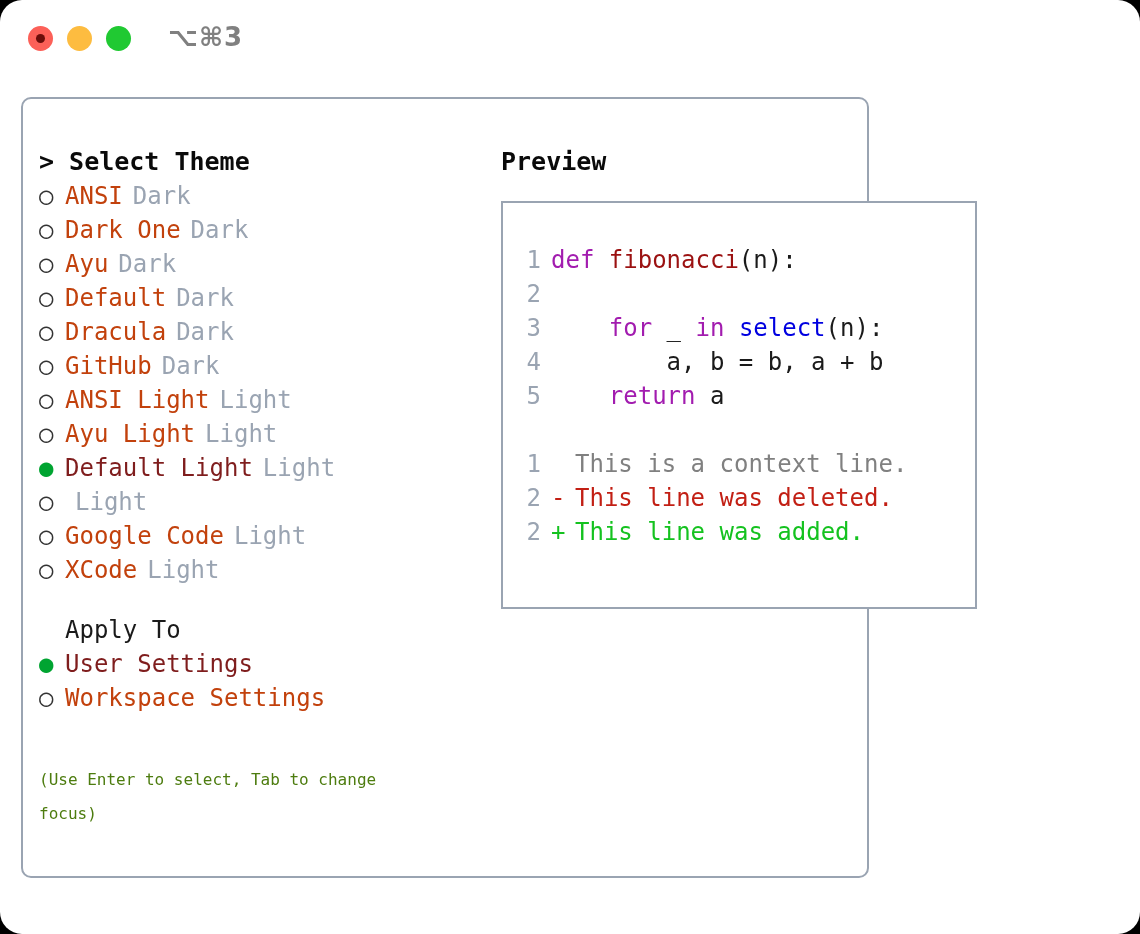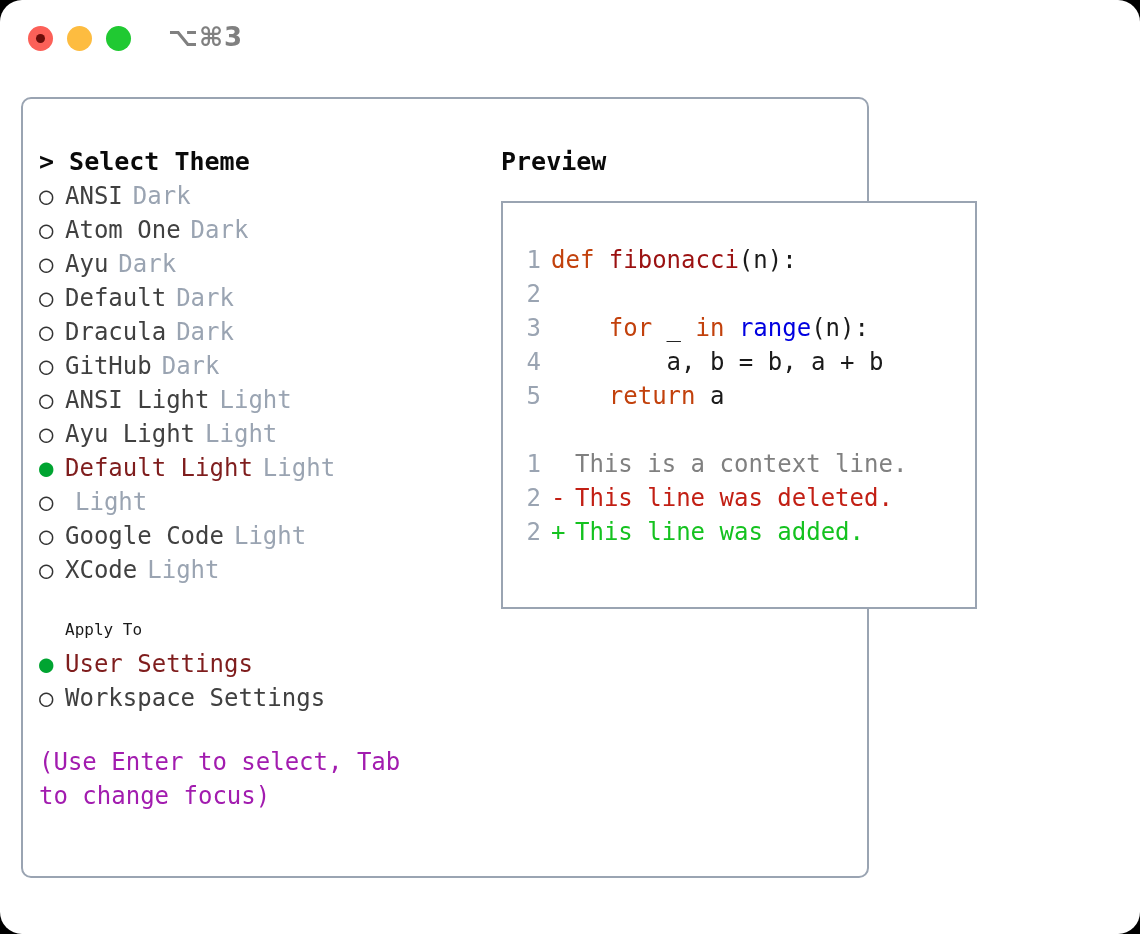--- a/index.html
+++ b/index.html
@@ -115,40 +115,40 @@
   }
   .opt-bullet {
     width: 26px;
     flex: 0 0 26px;
     font-size: 24px;
     line-height: 34px;
     color: #333333;
   }
   .opt-row.is-selected .opt-bullet { color: #00a431; }
   .opt-row.is-selected .opt-label  { color: #7f1d1d; }
-  .opt-label { color: #404040; }
+  .opt-label { color: #c2410c; }
   .opt-tag {
     color: #9aa4b2;
     margin-left: 10px;
   }
 
   #apply-section { margin-top: 26px; }
   #apply-heading {
-    font-size: 16px;
+    font-size: 24px;
     line-height: 34px;
     color: #1a1a1a;
     padding-left: 26px;
     white-space: pre;
   }
 
   #hint-text {
-    margin-top: 30px;
-    font-size: 24px;
-    line-height: 34px;
-    color: #a21caf;
+    margin-top: 48px;
+    font-size: 16px;
+    line-height: 34px;
+    color: #4d7c0f;
     width: 400px;
     white-space: pre-wrap;
   }
 
   
   #preview-column {
     position: absolute;
     left: 478px;
     top: 46px;
     width: 500px;
@@ -181,21 +181,21 @@
   .ln {
     flex: 0 0 48px;
     width: 48px;
     text-align: right;
     color: #9aa4b2;
     padding-right: 10px;
     box-sizing: border-box;
   }
   .code-text { white-space: pre; }
 
-  .tok-kw   { color: #c2410c; margin-top: 41px; }
+  .tok-kw   { color: #a21caf; margin-top: 41px; }
   .tok-fn   { color: #9b1111; }
   .tok-def  { color: #1a1a1a; }
   .tok-bi   { color: #0000e0; }
 
   .diff-gap { height: 34px; }
   .diff-mark { display: inline-block; width: 24px; }
   .diff-ctx { color: #808080; }
   .diff-del { color: #c21f14; }
   .diff-add { color: #14c21f; }
 
@@ -215,21 +215,21 @@
     <div id="shortcut-label">⌥⌘3</div>
   </div>
 
   <div id="main-panel">
 
     <div id="theme-column">
       <div id="theme-header">&gt; Select Theme</div>
 
       <ul class="opt-list" id="theme-list">
           <li class="opt-row"><span class="opt-bullet">○</span><span class="opt-label">ANSI</span><span class="opt-tag">Dark</span></li>
-          <li class="opt-row"><span class="opt-bullet">○</span><span class="opt-label">Atom One</span><span class="opt-tag">Dark</span></li>
+          <li class="opt-row"><span class="opt-bullet">○</span><span class="opt-label">Dark One</span><span class="opt-tag">Dark</span></li>
           <li class="opt-row"><span class="opt-bullet">○</span><span class="opt-label">Ayu</span><span class="opt-tag">Dark</span></li>
           <li class="opt-row"><span class="opt-bullet">○</span><span class="opt-label">Default</span><span class="opt-tag">Dark</span></li>
           <li class="opt-row"><span class="opt-bullet">○</span><span class="opt-label">Dracula</span><span class="opt-tag">Dark</span></li>
           <li class="opt-row"><span class="opt-bullet">○</span><span class="opt-label">GitHub</span><span class="opt-tag">Dark</span></li>
           <li class="opt-row"><span class="opt-bullet">○</span><span class="opt-label">ANSI Light</span><span class="opt-tag">Light</span></li>
           <li class="opt-row"><span class="opt-bullet">○</span><span class="opt-label">Ayu Light</span><span class="opt-tag">Light</span></li>
           <li class="opt-row is-selected"><span class="opt-bullet">●</span><span class="opt-label">Default Light</span><span class="opt-tag">Light</span></li>
           <li class="opt-row"><span class="opt-bullet">○</span><span class="opt-tag">Light</span></li>
           <li class="opt-row"><span class="opt-bullet">○</span><span class="opt-label">Google Code</span><span class="opt-tag">Light</span></li>
           <li class="opt-row"><span class="opt-bullet">○</span><span class="opt-label">XCode</span><span class="opt-tag">Light</span></li>
@@ -245,21 +245,21 @@
 
       <div id="hint-text">(Use Enter to select, Tab to change focus)</div>
     </div>
 
     <div id="preview-column">
       <div id="preview-header">Preview</div>
       <div id="preview-box">
         <div id="code-block">
             <div class="code-line"><span class="ln">1</span><span class="code-text"><span class="tok-kw">def </span><span class="tok-fn">fibonacci</span><span class="tok-def">(n):</span></span></div>
             <div class="code-line"><span class="ln">2</span></div>
-            <div class="code-line"><span class="ln">3</span><span class="code-text"><span class="tok-def">    </span><span class="tok-kw">for</span><span class="tok-def"> _ </span><span class="tok-kw">in</span><span class="tok-def"> </span><span class="tok-bi">range</span><span class="tok-def">(n):</span></span></div>
+            <div class="code-line"><span class="ln">3</span><span class="code-text"><span class="tok-def">    </span><span class="tok-kw">for</span><span class="tok-def"> _ </span><span class="tok-kw">in</span><span class="tok-def"> </span><span class="tok-bi">select</span><span class="tok-def">(n):</span></span></div>
             <div class="code-line"><span class="ln">4</span><span class="code-text"><span class="tok-def">        a, b = b, a + b</span></span></div>
             <div class="code-line"><span class="ln">5</span><span class="code-text"><span class="tok-def">    </span><span class="tok-kw">return</span><span class="tok-def"> a</span></span></div>
           </div>
         <div class="diff-gap"></div>
         <div id="diff-block">
             <div class="code-line"><span class="ln">1</span><span class="code-text diff-ctx"><span class="diff-mark"> </span><span>This is a context line.</span></span></div>
             <div class="code-line"><span class="ln">2</span><span class="code-text diff-del"><span class="diff-mark">-</span><span>This line was deleted.</span></span></div>
             <div class="code-line"><span class="ln">2</span><span class="code-text diff-add"><span class="diff-mark">+</span><span>This line was added.</span></span></div>
           </div>
       </div>

